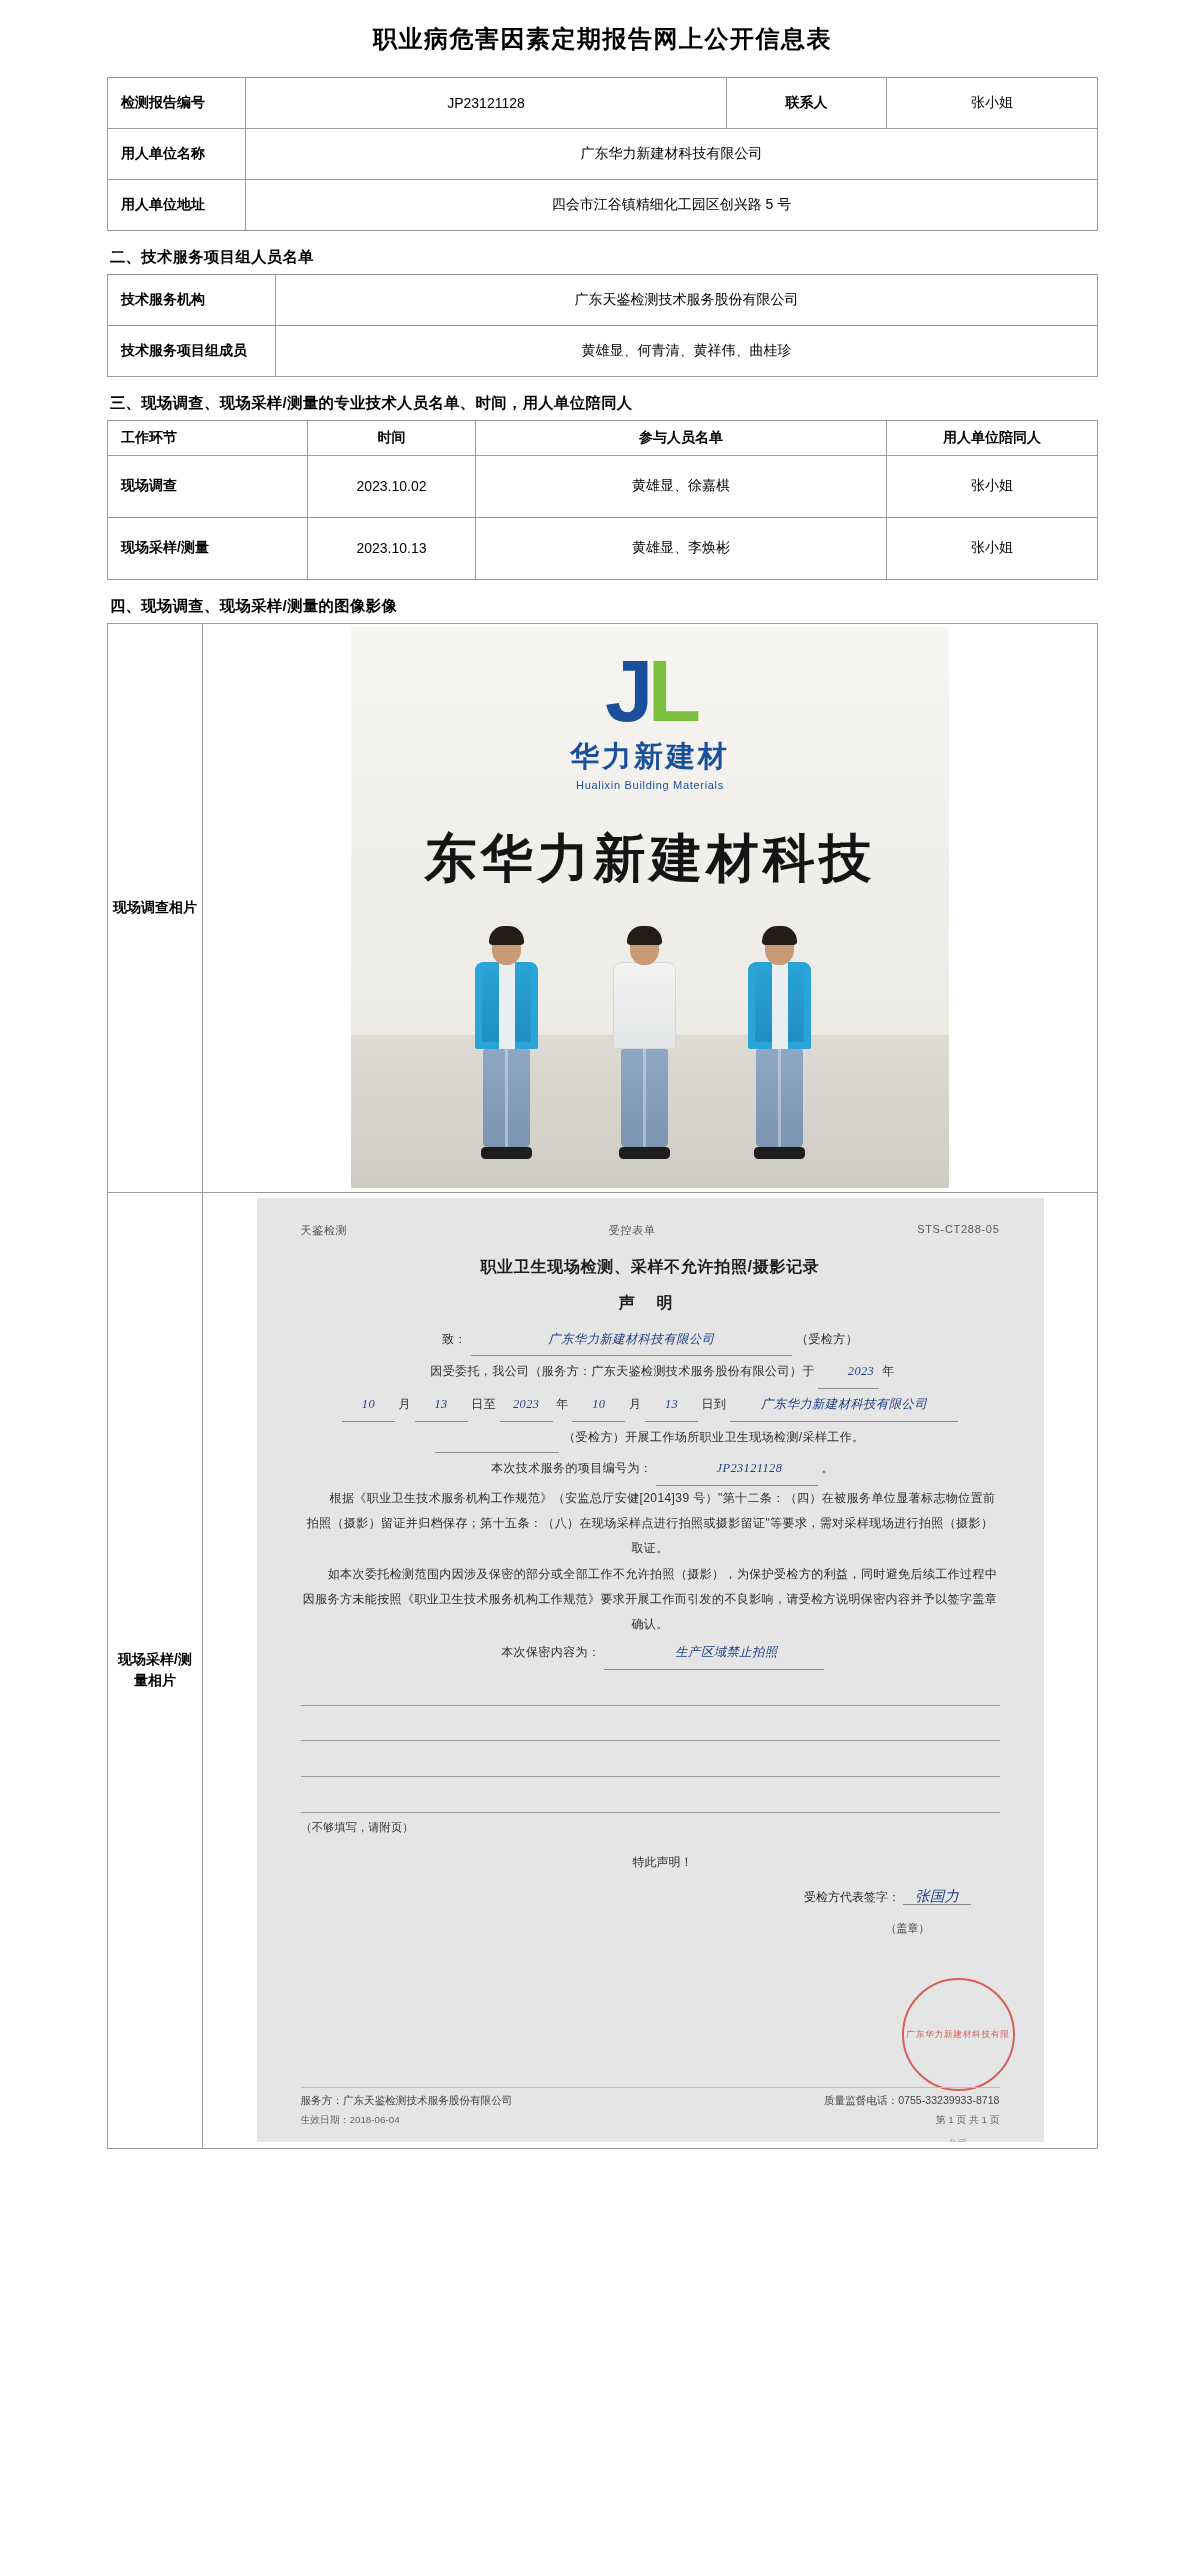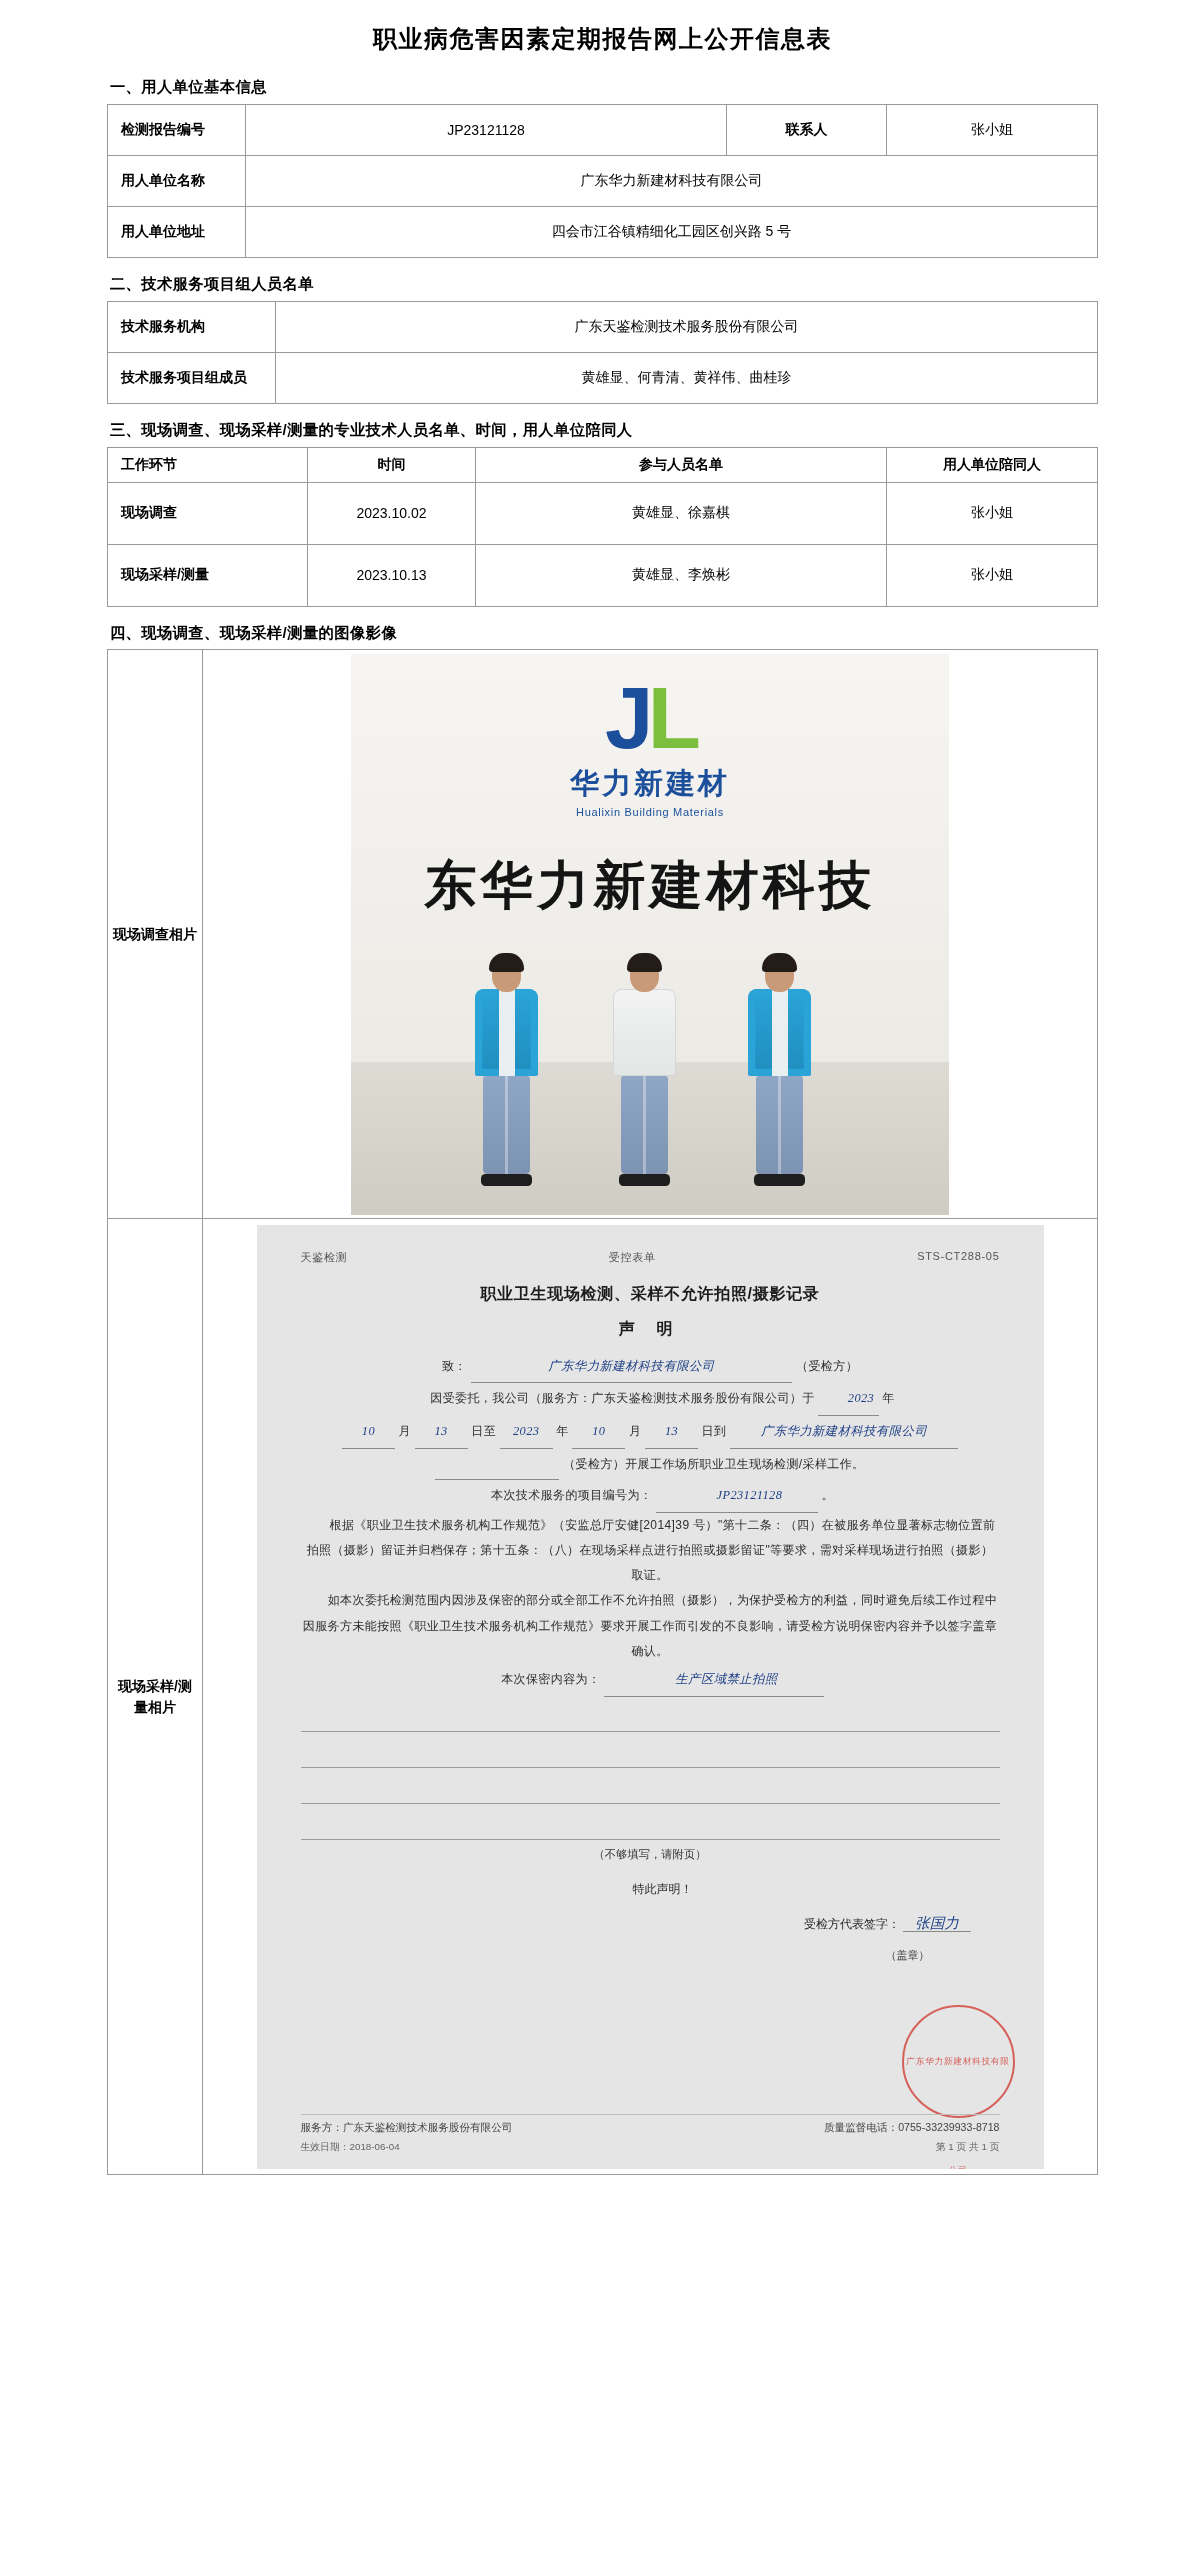--- a/index.html
+++ b/index.html
@@ -286,21 +286,21 @@
     display: inline-block;
     border-bottom: 0.7px solid #8a8a8a;
     min-width: 51px;
   }
   .blankline {
     border-bottom: 0.7px solid #9b9b9b;
     height: 29px;
     margin-top: 5.8px;
   }
   .f-note {
-    text-align: center;
+    text-align: left;
     font-size: 11.3px;
     margin-top: 7.3px;
     color: #333;
   }
   .f-sign {
     margin-top: 19px;
     font-size: 12px;
   }
   .f-signrow {
     margin-top: 16px;
@@ -361,21 +361,20 @@
 </style>
 </head>
 <body>
 
 <div class="page">
 
   <div class="doc-title">职业病危害因素定期报告网上公开信息表</div>
 
   <div class="inner">
 
-    <div class="section-heading">一、用人单位基本信息</div>
     <table class="grid">
       <colgroup>
           <col style="width:138px">
           <col>
           <col style="width:160px">
           <col style="width:211px">
         </colgroup>
       <tbody>
         <tr class="tall">
           <td class="lbl">检测报告编号</td>

